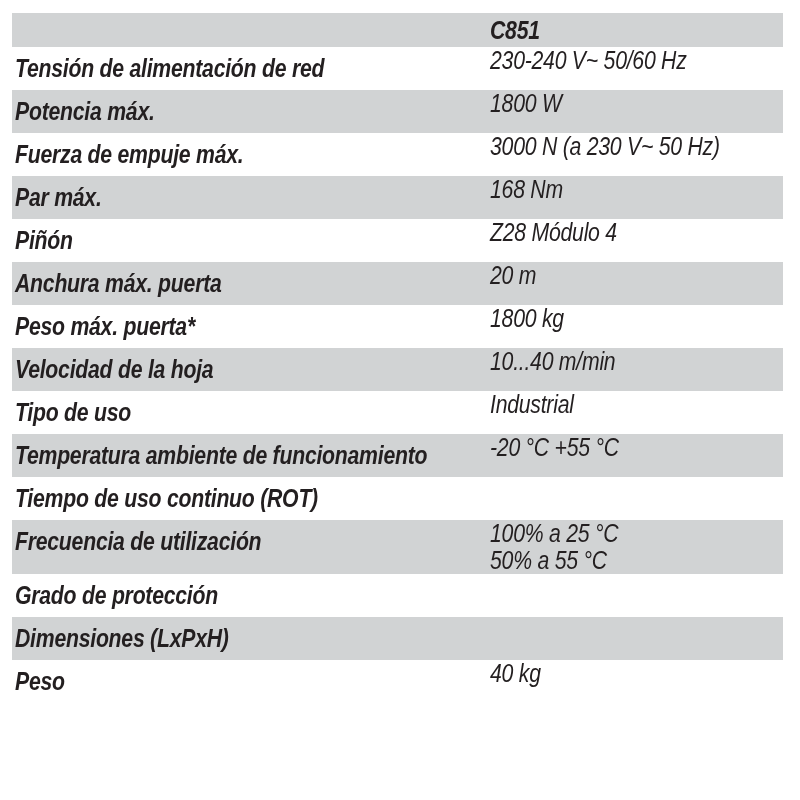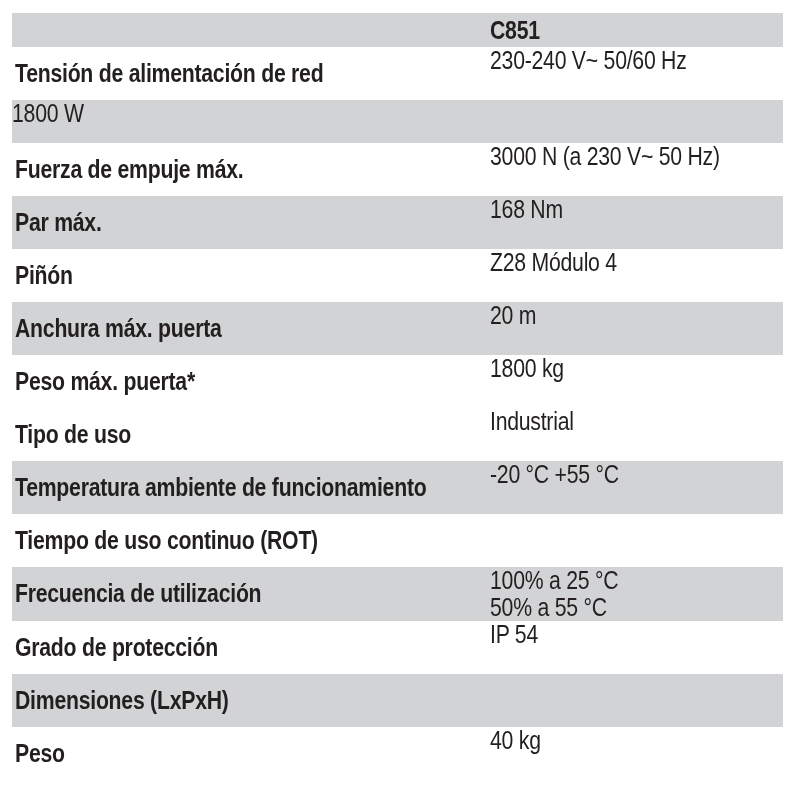--- a/index.html
+++ b/index.html
@@ -13,20 +13,21 @@
   }
   .page {
     width: 800px;
     height: 800px;
     background: #ffffff;
     box-sizing: border-box;
     padding: 13px 0 0 12px;
   }
   .spec-table {
     width: 771px;
+    font-style: italic;
   }
   .row {
     display: flex;
     align-items: stretch;
     min-height: 43px;
     background: #ffffff;
   }
   .row.shaded {
     background: #d1d3d4;
   }
@@ -37,21 +38,21 @@
   .row.header .value-line {
     height: 34px;
   }
   .cell-label {
     flex: 0 0 478px;
     width: 478px;
     box-sizing: border-box;
     padding-left: 3px;
     display: flex;
     align-items: center;
-    height: 53px;
+    height: 43px;
   }
   .cell-value {
     flex: 1 1 auto;
     display: flex;
     flex-direction: column;
     justify-content: flex-start;
   }
   .value-line {
     height: 27px;
     display: flex;
@@ -96,20 +97,23 @@
         <span class="txt label-txt">Tensión de alimentación de red</span>
       </div>
       <div class="cell-value">
         <div class="value-line">
           <span class="txt value-txt">230-240 V~ 50/60 Hz</span>
         </div>
       </div>
     </div>
 
     <div class="row shaded">
+      <div class="cell-label">
+        <span class="txt label-txt">Potencia máx.</span>
+      </div>
       <div class="cell-value">
         <div class="value-line">
           <span class="txt value-txt">1800 W</span>
         </div>
       </div>
     </div>
 
     <div class="row">
       <div class="cell-label">
         <span class="txt label-txt">Fuerza de empuje máx.</span>
@@ -158,20 +162,30 @@
       <div class="cell-label">
         <span class="txt label-txt">Peso máx. puerta*</span>
       </div>
       <div class="cell-value">
         <div class="value-line">
           <span class="txt value-txt">1800 kg</span>
         </div>
       </div>
     </div>
 
+    <div class="row shaded">
+      <div class="cell-label">
+        <span class="txt label-txt">Velocidad de la hoja</span>
+      </div>
+      <div class="cell-value">
+        <div class="value-line">
+          <span class="txt value-txt">10...40 m/min</span>
+        </div>
+      </div>
+    </div>
 
     <div class="row">
       <div class="cell-label">
         <span class="txt label-txt">Tipo de uso</span>
       </div>
       <div class="cell-value">
         <div class="value-line">
           <span class="txt value-txt">Industrial</span>
         </div>
       </div>
@@ -204,25 +218,20 @@
         </div>
         <div class="value-line">
           <span class="txt value-txt">50% a 55 °C</span>
         </div>
       </div>
     </div>
 
     <div class="row">
       <div class="cell-label">
         <span class="txt label-txt">Grado de protección</span>
-      </div>
-      <div class="cell-value">
-        <div class="value-line">
-          <span class="txt value-txt">IP 54</span>
-        </div>
       </div>
     </div>
 
     <div class="row shaded">
       <div class="cell-label">
         <span class="txt label-txt">Dimensiones (LxPxH)</span>
       </div>
     </div>
 
     <div class="row">

